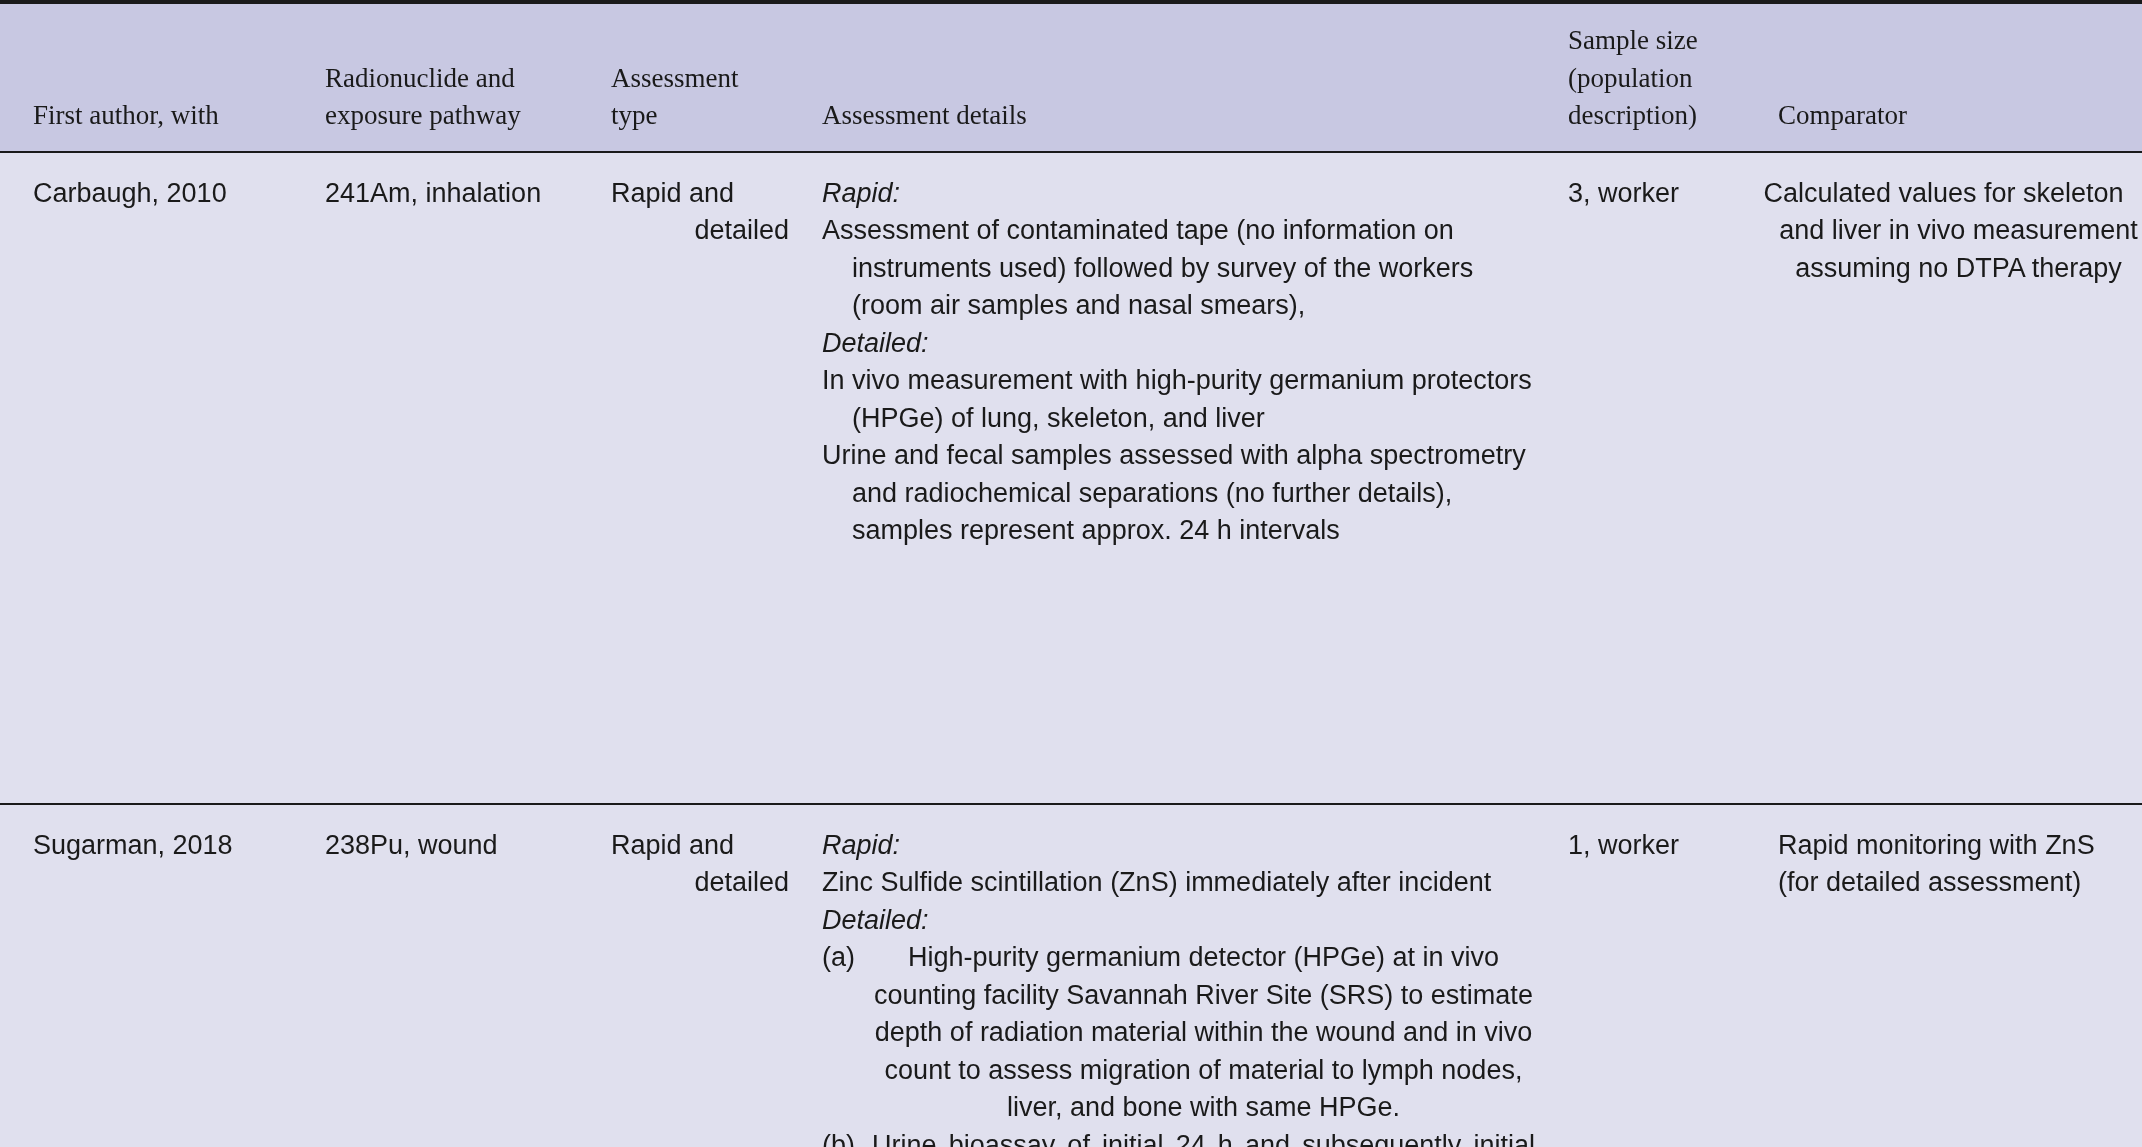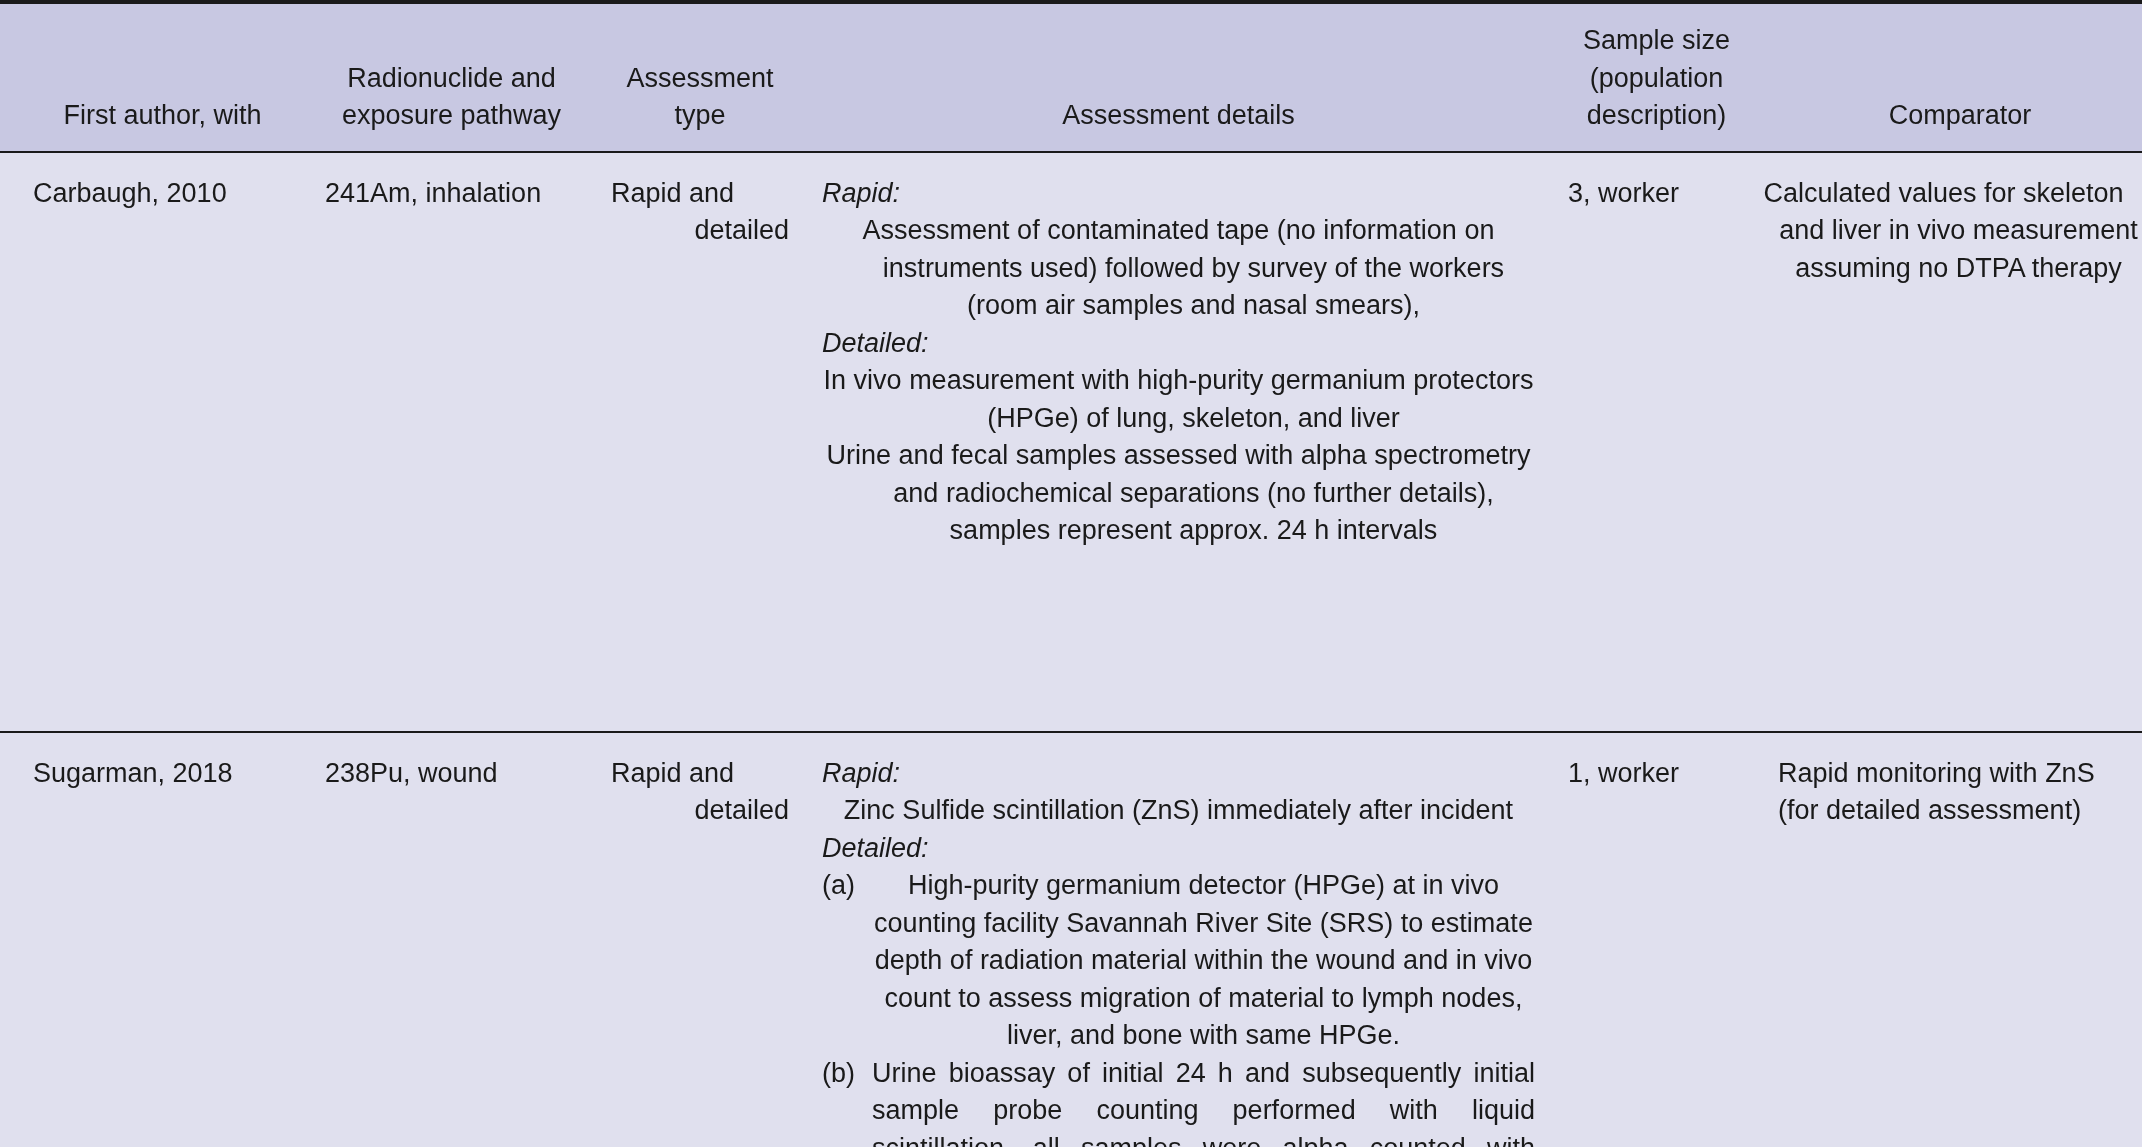--- a/index.html
+++ b/index.html
@@ -36,39 +36,39 @@
       background: #e0e0ee;
     }
     tbody tr.row-1 {
       border-bottom: 2px solid #1a1a1a;
     }
     tbody tr.row-2 {
       border-bottom: 4px solid #1a1a1a;
     }
     th {
       font-weight: normal;
-      text-align: center;
+      text-align: left;
       vertical-align: bottom;
       padding: 18px 0 16px 33px;
+      font-family: Liberation Serif, serif;
     }
     td {
       vertical-align: top;
       padding: 22px 0 14px 33px;
     }
     col.c1 { width: 292px; }
     col.c2 { width: 286px; }
     col.c3 { width: 211px; }
     col.c4 { width: 746px; }
     col.c5 { width: 210px; }
     col.c6 { width: 397px; }
 
     .hang {
       padding-left: 30px;
       text-indent: -30px;
-      text-align: center;
     }
     .italic { font-style: italic; }
     .type-cell .line2 { padding-left: 30px; display: block; text-align: right; }
     .list-item {
       display: flex;
     }
     .list-item .marker {
       width: 50px;
       flex: 0 0 50px;
     }
@@ -104,21 +104,21 @@
         <th>First author, with</th>
         <th>Radionuclide and exposure pathway</th>
         <th>Assessment type</th>
         <th>Assessment details</th>
         <th>Sample size (population description)</th>
         <th>Comparator</th>
       </tr>
     </thead>
     <tbody>
 
-      <tr class="row-1" style="height:580px;">
+      <tr class="row-1" style="height:652px;">
         <td>Carbaugh, 2010</td>
         <td>241Am, inhalation</td>
         <td class="type-cell">
           <span>Rapid and</span>
           <span class="line2">detailed</span>
         </td>
         <td>
           <div class="italic">Rapid:</div>
           <div class="hang">Assessment of contaminated tape (no information on instruments used) followed by survey of the workers (room air samples and nasal smears),</div>
           <div class="italic">Detailed:</div>

